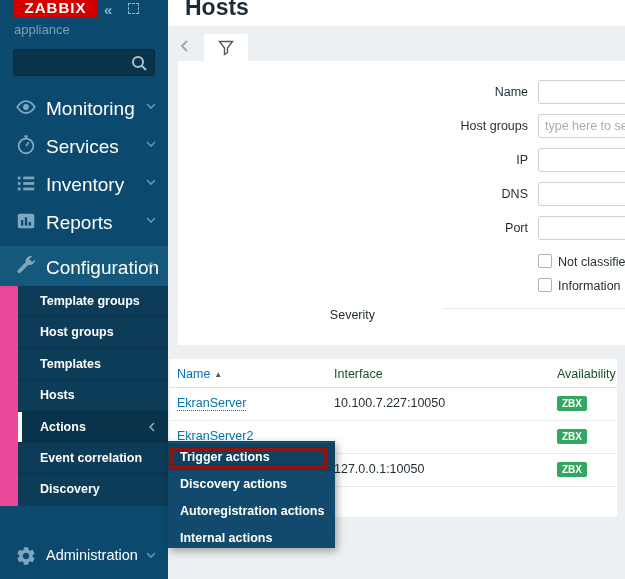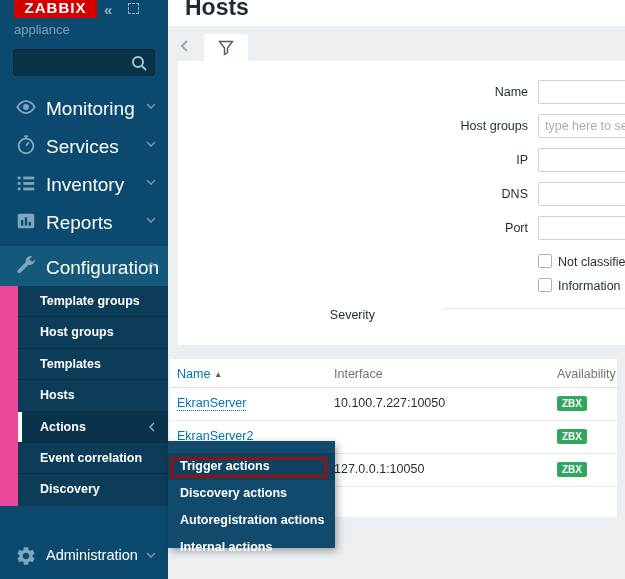--- a/index.html
+++ b/index.html
@@ -68,30 +68,30 @@
   .chk-label { position:absolute; left:20px; top:1px; font-size:12.5px; color:#1f2c33; white-space:nowrap; }
   .f-hr { position:absolute; left:265px; top:247px; width:182px; height:1px; background:#e5e9eb; }
 
   
   .table-panel { position:absolute; left:2px; top:359px; width:447px; height:158px; background:#fff; }
   .t-header { position:relative; height:29px; border-bottom:1px solid #dfe3e6; }
   .t-row { position:relative; height:33px; border-bottom:1px solid #e8eaeb; }
   .c-name { position:absolute; left:7px; top:8px; font-size:12.5px; }
   .c-iface { position:absolute; left:164px; top:8px; font-size:12.5px; color:#1f2c33; }
   .c-avail { position:absolute; left:387px; top:8px; font-size:12.5px; }
-  .th { color:#737373; }
+  .th { color:#14532d; }
   .th-link { color:#0275b8; text-decoration:none; cursor:pointer; }
   .sort-arrow { font-size:8px; color:#4b5c66; margin-left:4px; vertical-align:1px; }
   .host-link { color:#0275b8; text-decoration:none; border-bottom:1px dotted #0275b8; cursor:pointer; }
   .badge { display:inline-block; background:#31a75f; color:#fff; font-size:10px; font-weight:bold;
            padding:3px 5px 2px; border-radius:2px; line-height:1; cursor:pointer; }
 
   
   .flyout { position:absolute; left:168px; top:441px; width:167px; height:107px; background:#114a6c;
-            box-shadow:2px 3px 8px rgba(0,0,0,.35); z-index:10; padding-top:12px; }
+            box-shadow:2px 3px 8px rgba(0,0,0,.35); z-index:10; padding-top:3px; }
   .fly-item { position:relative; height:27px; line-height:27px; padding-left:12px; color:#fff;
               font-size:12.5px; font-weight:600; cursor:pointer; }
   .fly-item.hl { background:rgba(0,0,0,.10); }
   .annot-box { position:absolute; left:2px; top:4px; width:157px; height:21px;
                border:3px solid #8e1412; pointer-events:none; }
 
   svg { display:block; }
 </style>
 </head>
 <body>

